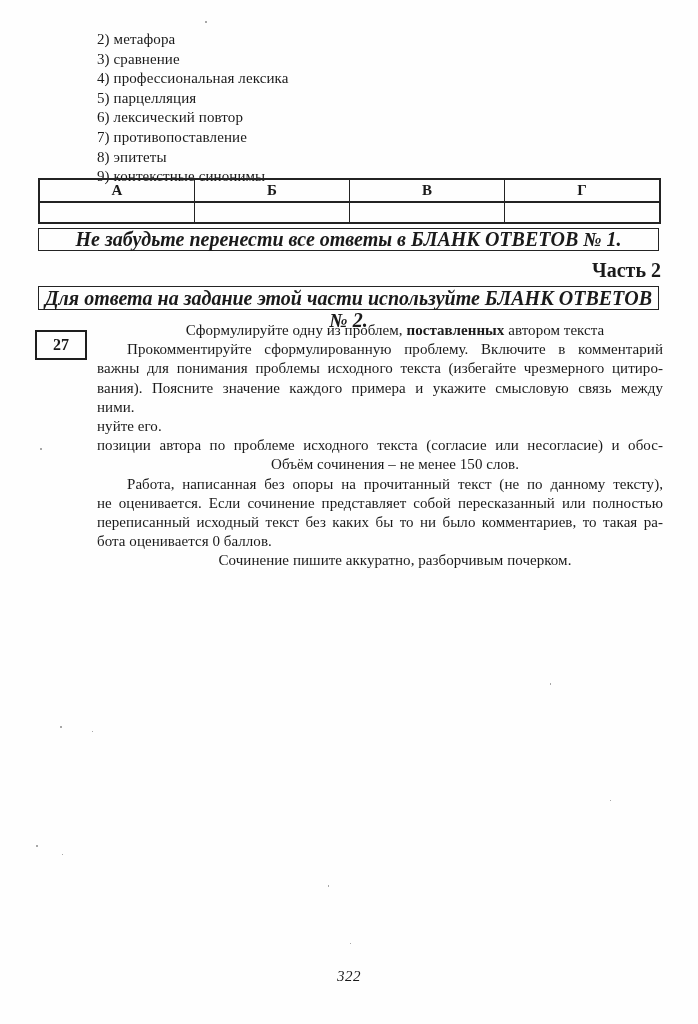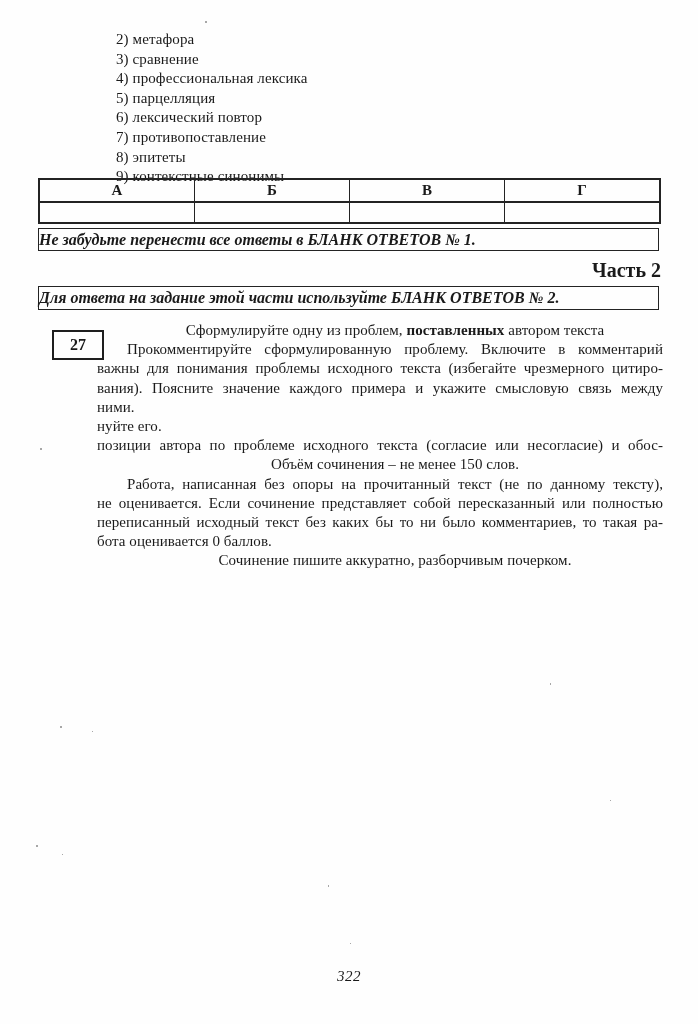--- a/index.html
+++ b/index.html
@@ -18,21 +18,20 @@
   }
 
   
   .options-list {
     position: absolute;
     left: 97px;
     top: 30px;
     font-size: 15px;
     line-height: 19.6px;
     letter-spacing: 0.1px;
-    margin-left: 19px;
   }
 
   
   .answer-table {
     position: absolute;
     left: 38px;
     top: 178px;
     width: 623px;
     border-collapse: collapse;
     table-layout: fixed;
@@ -51,43 +50,43 @@
   }
   .answer-table { border: 2px solid #232323; }
   .answer-table td { height: 19px; }
 
   
   .notice-box {
     position: absolute;
     left: 38px;
     width: 619px;
     border: 1.7px solid #232323;
-    text-align: left;
+    text-align: center;
     font-weight: bold;
     font-style: italic;
-    font-size: 16px;
+    font-size: 20px;
   }
   .notice-box.first  { top: 228px; height: 21px; line-height: 21px; }
   .notice-box.second { top: 286px; height: 22px; line-height: 22px; }
 
   
   .part-heading {
     position: absolute;
     left: 38px;
     top: 259px;
     width: 623px;
     text-align: right;
     font-weight: bold;
     font-size: 20px;
   }
 
   
   .task-number-box {
     position: absolute;
-    left: 52px;
+    left: 35px;
     top: 330px;
     width: 48px;
     height: 26px;
     border: 2px solid #1e1e1e;
     text-align: center;
     font-weight: bold;
     font-size: 16px;
     line-height: 26px;
   }
 

